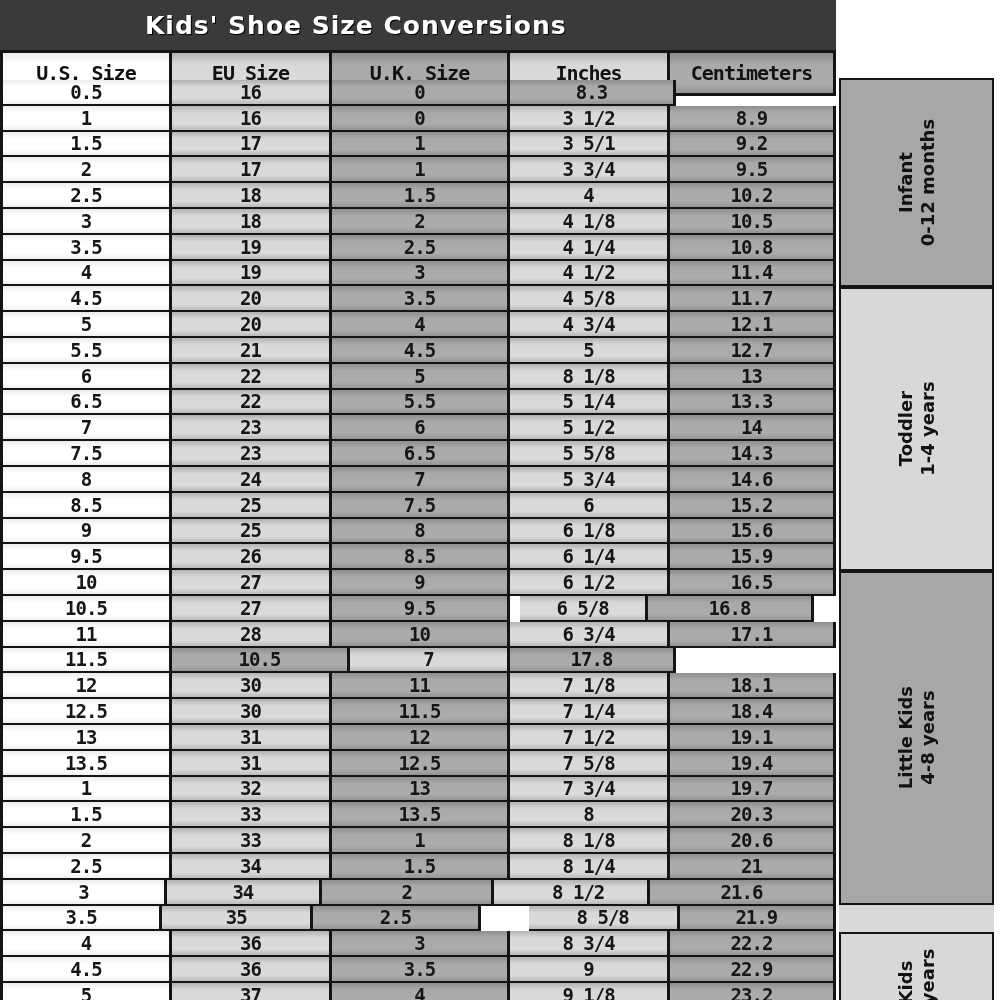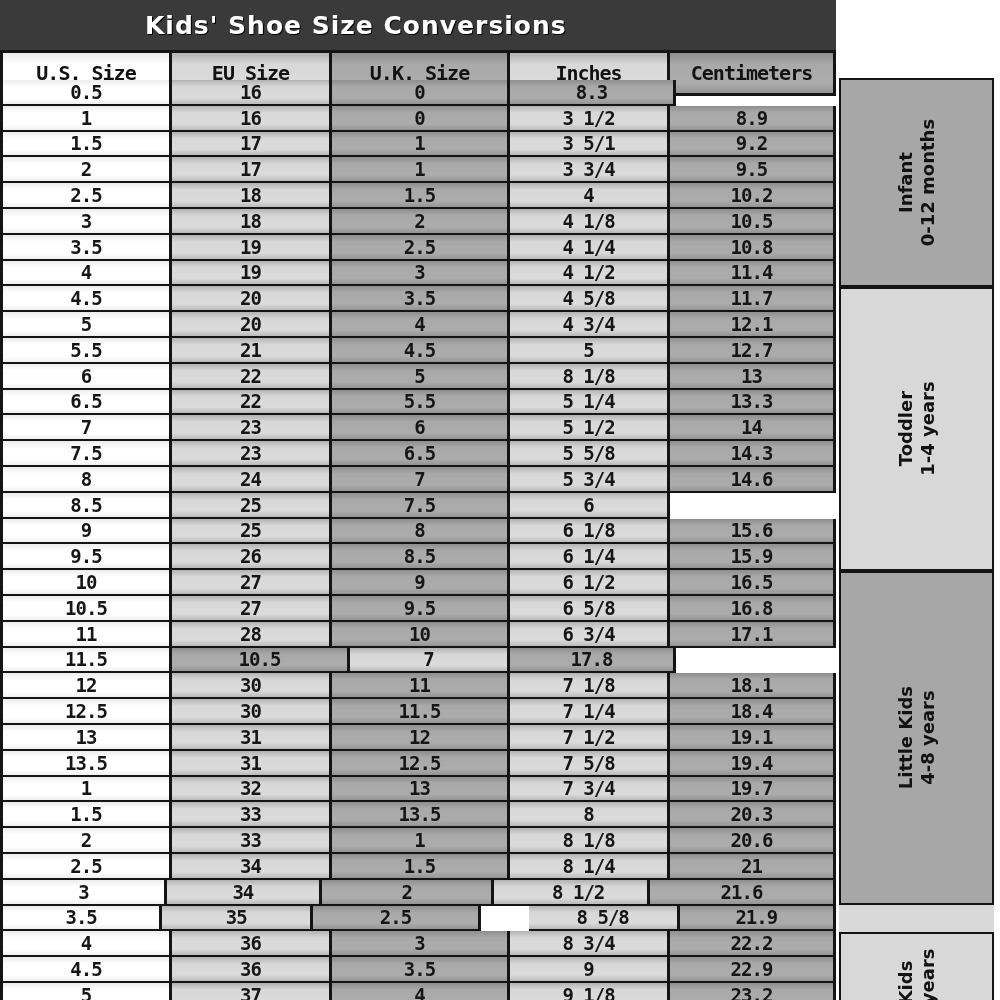--- a/index.html
+++ b/index.html
@@ -181,20 +181,21 @@
       <div class="tcell c1" style="width: 160px;">24</div>
       <div class="tcell c2" style="width: 178px;">7</div>
       <div class="tcell c1" style="width: 160px;">5 3/4</div>
       <div class="tcell c2" style="width: 166px;">14.6</div>
     </div>
     <div class="trow">
       <div class="tcell c0" style="width: 172px;">8.5</div>
       <div class="tcell c1" style="width: 160px;">25</div>
       <div class="tcell c2" style="width: 178px;">7.5</div>
       <div class="tcell c1" style="width: 160px;">6</div>
+      <div class="tcell c2" style="width: 166px;">15.2</div>
     </div>
     <div class="trow">
       <div class="tcell c0" style="width: 172px;">9</div>
       <div class="tcell c1" style="width: 160px;">25</div>
       <div class="tcell c2" style="width: 178px;">8</div>
       <div class="tcell c1" style="width: 160px;">6 1/8</div>
       <div class="tcell c2" style="width: 166px;">15.6</div>
     </div>
     <div class="trow">
       <div class="tcell c0" style="width: 172px;">9.5</div>
@@ -207,21 +208,21 @@
       <div class="tcell c0" style="width: 172px;">10</div>
       <div class="tcell c1" style="width: 160px;">27</div>
       <div class="tcell c2" style="width: 178px;">9</div>
       <div class="tcell c1" style="width: 160px;">6 1/2</div>
       <div class="tcell c2" style="width: 166px;">16.5</div>
     </div>
     <div class="trow">
       <div class="tcell c0" style="width: 172px;">10.5</div>
       <div class="tcell c1" style="width: 160px;">27</div>
       <div class="tcell c2" style="width: 178px;">9.5</div>
-      <div class="tcell c1" style="width: 160px;">6 5/8</div>
+      <div class="tcell c1" style="width: 128px; margin-left: 10px;">6 5/8</div>
       <div class="tcell c2" style="width: 166px;">16.8</div>
     </div>
     <div class="trow">
       <div class="tcell c0" style="width: 172px;">11</div>
       <div class="tcell c1" style="width: 160px;">28</div>
       <div class="tcell c2" style="width: 178px;">10</div>
       <div class="tcell c1" style="width: 160px;">6 3/4</div>
       <div class="tcell c2" style="width: 166px;">17.1</div>
     </div>
     <div class="trow">

